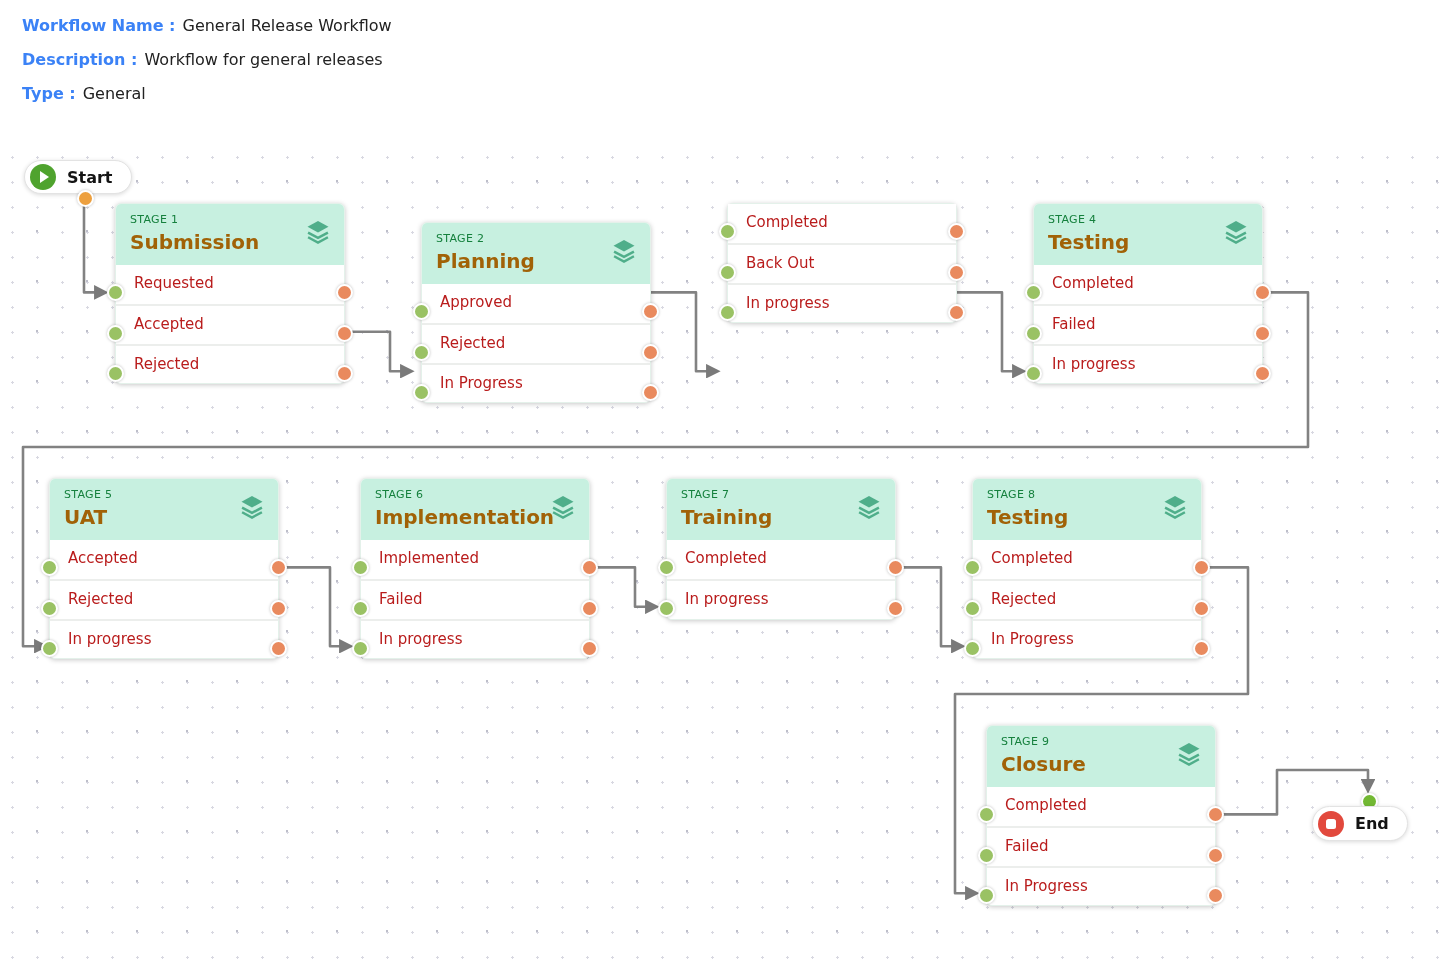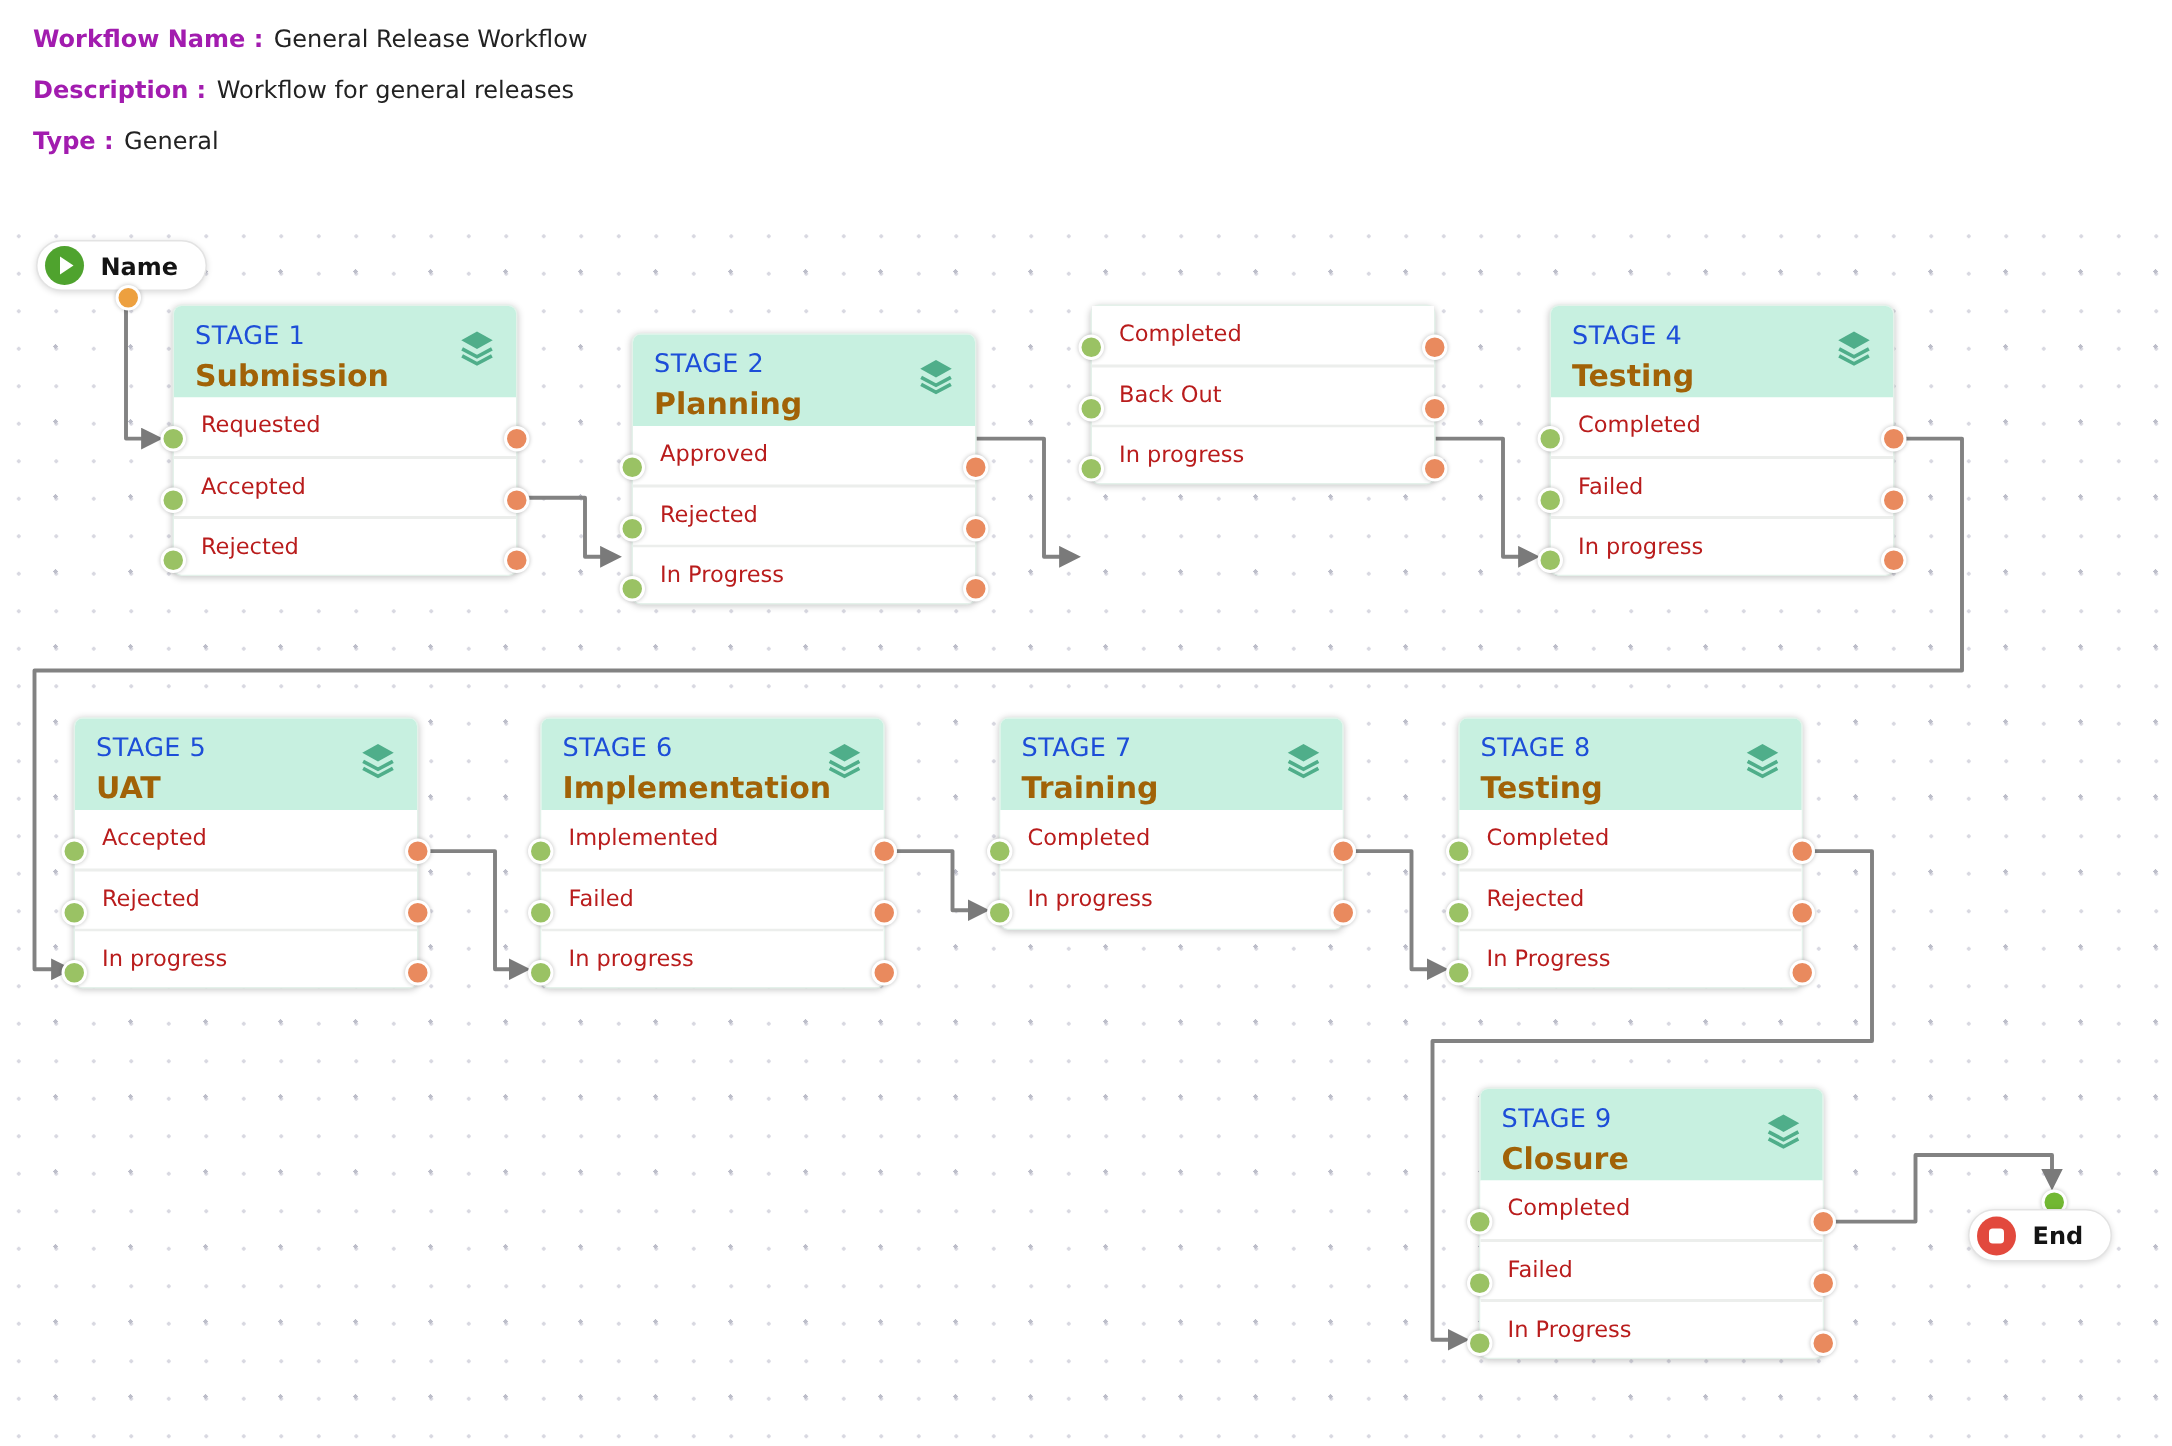--- a/index.html
+++ b/index.html
@@ -5,21 +5,21 @@
   html,body{margin:0;padding:0;}
   body{
     width:1448px;height:964px;position:relative;overflow:hidden;
     background:#ffffff;
     font-family:"DejaVu Sans","Liberation Sans",sans-serif;
     -webkit-font-smoothing:antialiased;
   }
   
   .meta{position:absolute;top:16px;left:22px;z-index:5;}
   .meta-line{margin-bottom:15px;font-size:16px;color:#1b1b1b;white-space:nowrap;}
-  .meta-label{font-weight:bold;color:#a21caf;}
+  .meta-label{font-weight:bold;color:#3b82f6;}
   .meta-value{margin-left:7px;color:#222;}
   
   .dots{
     position:absolute;left:0;top:145px;width:1448px;height:819px;z-index:0;
     background-image:
       radial-gradient(circle,#bdbeca 1.4px,transparent 1.5px),
       radial-gradient(circle,#d8d8e1 1.2px,transparent 1.3px);
     background-size:50px 50px,25px 25px;
     background-position:12px 11px,0 0;
   }
@@ -27,21 +27,21 @@
   
   .stage-card{
     position:absolute;z-index:2;width:230px;border-radius:6px;
     box-shadow:0 1px 5px rgba(0,0,0,0.22);
     background:#ffffff;border:1px solid #e4f1ea;box-sizing:border-box;
   }
   .stage-header{
     height:61px;box-sizing:border-box;background:#c7f0e0;
     border-radius:5px 5px 0 0;padding:9px 14px 0 14px;position:relative;
   }
-  .stage-label{font-size:17px;color:#1d4ed8;letter-spacing:.3px;line-height:1.35;}
+  .stage-label{font-size:11px;color:#15803d;letter-spacing:.3px;line-height:1.35;}
   .stage-name{font-size:20px;font-weight:bold;color:#a16207;line-height:1.35;margin-top:1px;}
   .layers-icon{position:absolute;right:12px;top:14px;width:28px;height:28px;}
   .status-row{
     position:relative;height:39.4px;box-sizing:border-box;background:#fff;
     font-size:15px;color:#b91c1c;line-height:37px;padding-left:18px;
     border-top:2px solid #eceeec;white-space:nowrap;
   }
   .status-row:first-child{border-top:none;}
   .status-row:last-child{border-radius:0 0 5px 5px;}
   .port{
@@ -101,21 +101,21 @@
       <path d="M896,567.4 L941,567.4 L941,646.2 L962,646.2" marker-end="url(#arrow)"></path>
       <path d="M1202,567.4 L1248,567.4 L1248,694 L955,694 L955,893.2 L976,893.2" marker-end="url(#arrow)"></path>
       <path d="M1216,814.4 L1277,814.4 L1277,770 L1368,770 L1368,790" marker-end="url(#arrow)"></path>
     </g>
 </svg>
 
 <div class="pill" id="start-node">
   <span class="circ play">
       <span class="tri"></span>
     </span>
-  <span class="pill-label">Name</span>
+  <span class="pill-label">Start</span>
 </div>
 <div class="port" id="start-out-dot"></div>
 
 <div class="port" id="end-in-dot"></div>
 <div class="pill" id="end-node">
   <span class="circ stop">
       <span class="sq"></span>
     </span>
   <span class="pill-label">End</span>
 </div>

